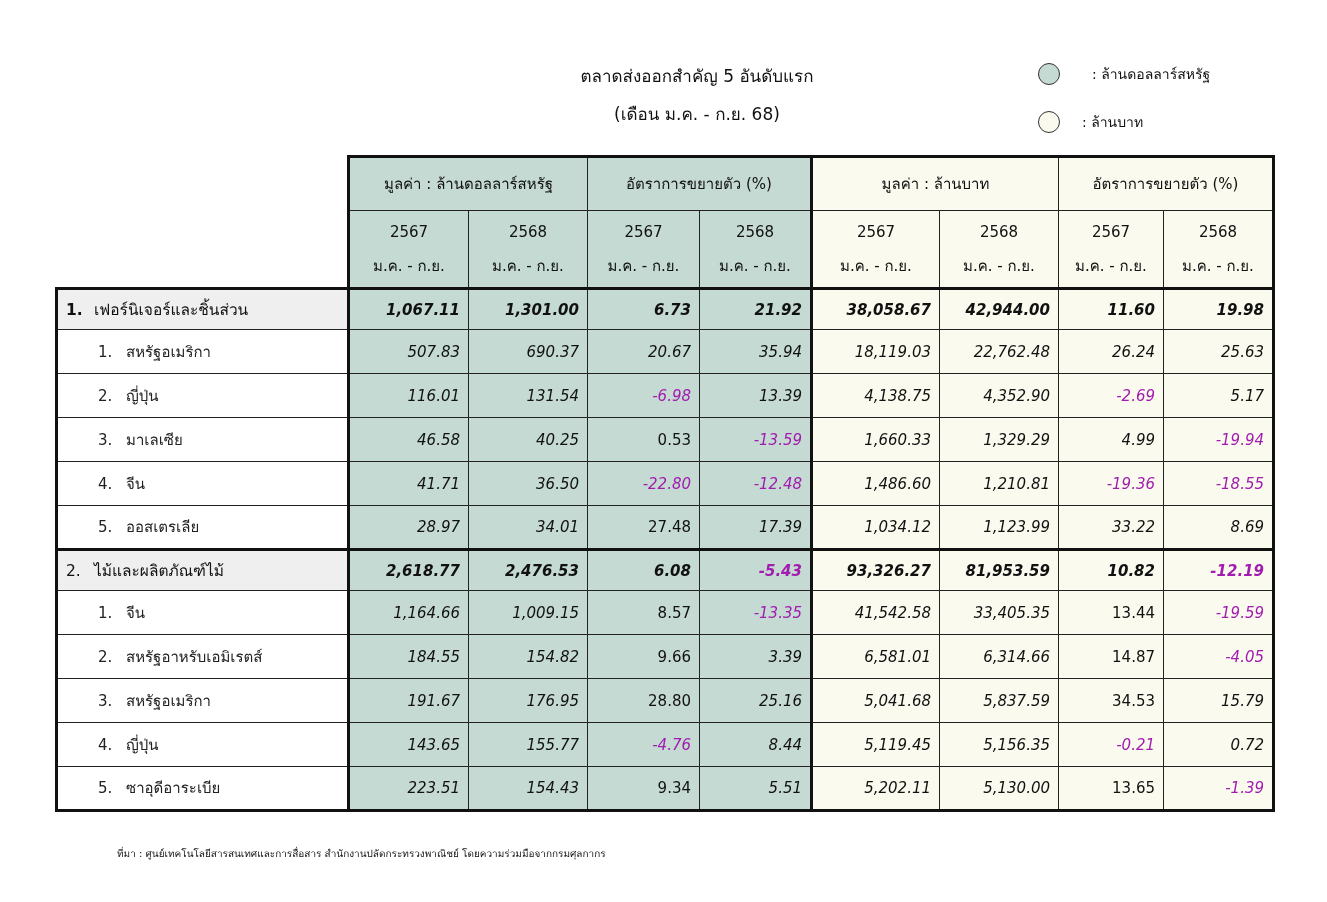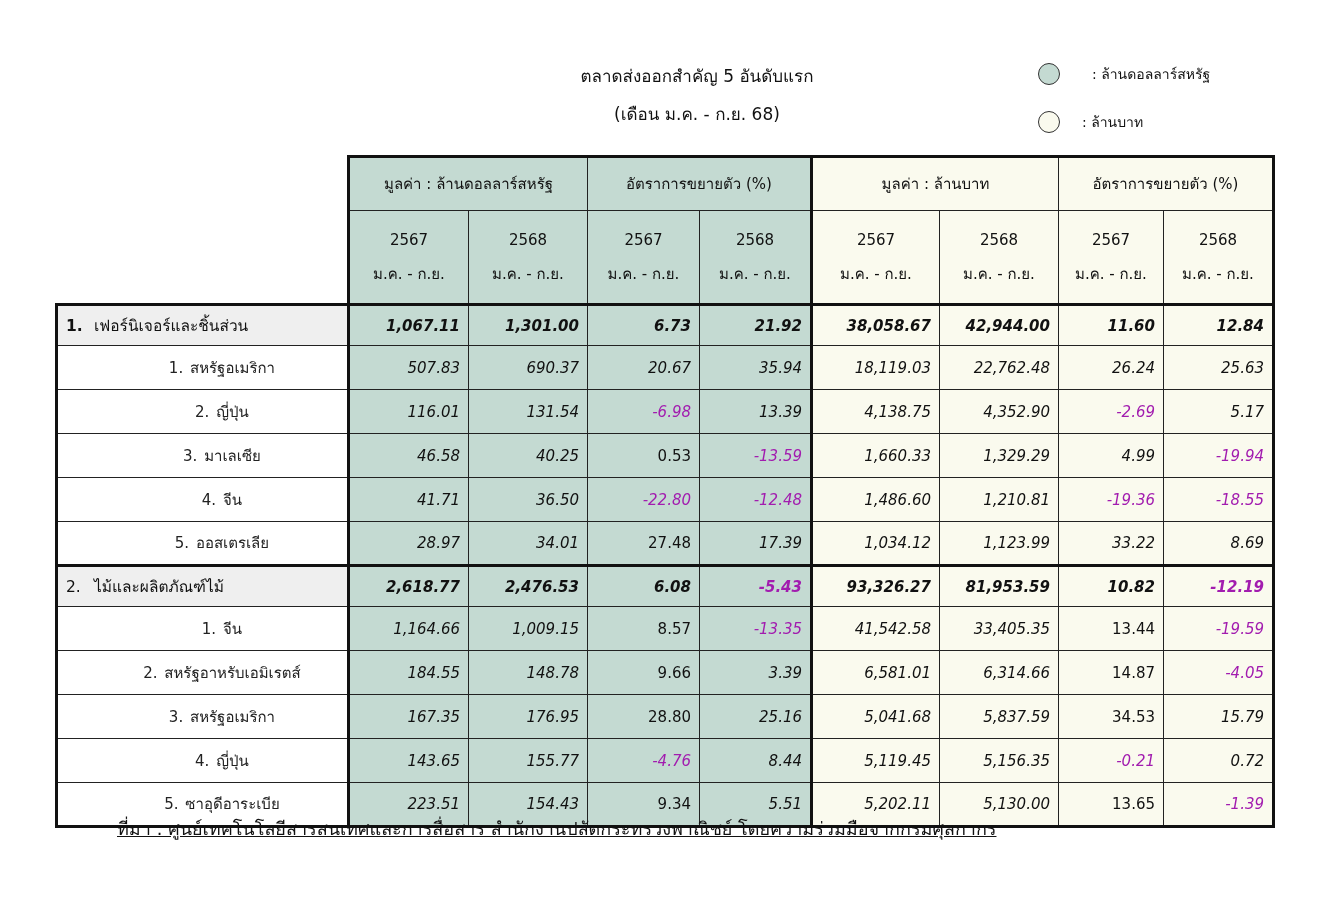--- a/index.html
+++ b/index.html
@@ -12,36 +12,36 @@
   .lg1 { top:63px;gap:10px; }
   .lg2 { top:111px; }
 
   table { position:absolute; left:55px; top:155px; border-collapse:collapse; table-layout:fixed; font-size:15px; }
   td, th { border:1px solid #222; padding:0 8px; height:44px; box-sizing:border-box; }
   th { font-weight:normal; text-align:center; }
   .blank { border:none !important; background:#fff; }
   .usd { background:#c4dad2; }
   .thb { background:#fafaee; }
   .hdr1 th { height:54px; }
-  .hdr2 th { height:70px; line-height:34px; padding:12px; }
+  .hdr2 th { height:70px; line-height:34px; padding:4px; }
   .num { text-align:right; font-style:italic; padding-right:8px; }
   .up { font-style:normal; }
   .neg { color:#a21caf; }
   .cat td { height:41px; }
   .cat .label { background:#efefef; font-size:15.5px; }
   .cat .num { font-weight:bold; }
   .sub td { height:44px; }
-  .sub .label { background:#ffffff; padding-left:40px; color:#222;text-align:center; }
+  .sub .label { background:#ffffff; padding-left:40px; color:#222; }
   .label { text-align:left; }
   .bL { border-left:3px solid #111 !important; }
   .bR { border-right:3px solid #111 !important; }
   .bT { border-top:3px solid #111 !important; }
   .bB { border-bottom:3px solid #111 !important; }
   .num-idx { display:inline-block; width:28px; }
-  .footer { position:absolute; left:117px; top:814px; font-size:18px;text-decoration:underline; }
+  .footer { position:absolute; left:117px; top:846px; font-size:10px; }
 </style>
 </head>
 <body>
 
 <div class="title t1">ตลาดส่งออกสำคัญ 5 อันดับแรก</div>
 <div class="title t2">(เดือน ม.ค. - ก.ย. 68)</div>
 
 <div class="legend lg1">
   <span class="dot" style="background:#c4dad2"></span>
   <span>: ล้านดอลลาร์สหรัฐ</span>
@@ -86,21 +86,21 @@
   <tbody id="tbody">
       <tr class="cat">
         <td class="label bL bT"><span class="num-idx" style="font-weight: bold;">1.</span><span>เฟอร์นิเจอร์และชิ้นส่วน</span></td>
         <td class="num usd bL bT">1,067.11</td>
         <td class="num usd bT">1,301.00</td>
         <td class="num usd bT">6.73</td>
         <td class="num usd bT">21.92</td>
         <td class="num thb bL bT">38,058.67</td>
         <td class="num thb bT">42,944.00</td>
         <td class="num thb bT">11.60</td>
-        <td class="num thb bR bT">12.84</td>
+        <td class="num thb bR bT">19.98</td>
       </tr>
       <tr class="sub">
         <td class="label bL"><span class="num-idx">1.</span><span>สหรัฐอเมริกา</span></td>
         <td class="num usd bL">507.83</td>
         <td class="num usd">690.37</td>
         <td class="num usd">20.67</td>
         <td class="num usd">35.94</td>
         <td class="num thb bL">18,119.03</td>
         <td class="num thb">22,762.48</td>
         <td class="num thb">26.24</td>
@@ -168,31 +168,31 @@
         <td class="num usd up">8.57</td>
         <td class="num usd neg">-13.35</td>
         <td class="num thb bL">41,542.58</td>
         <td class="num thb">33,405.35</td>
         <td class="num thb up">13.44</td>
         <td class="num thb bR neg">-19.59</td>
       </tr>
       <tr class="sub">
         <td class="label bL"><span class="num-idx">2.</span><span>สหรัฐอาหรับเอมิเรตส์</span></td>
         <td class="num usd bL">184.55</td>
-        <td class="num usd">148.78</td>
+        <td class="num usd">154.82</td>
         <td class="num usd up">9.66</td>
         <td class="num usd">3.39</td>
         <td class="num thb bL">6,581.01</td>
         <td class="num thb">6,314.66</td>
         <td class="num thb up">14.87</td>
         <td class="num thb bR neg">-4.05</td>
       </tr>
       <tr class="sub">
         <td class="label bL"><span class="num-idx">3.</span><span>สหรัฐอเมริกา</span></td>
-        <td class="num usd bL">167.35</td>
+        <td class="num usd bL">191.67</td>
         <td class="num usd">176.95</td>
         <td class="num usd up">28.80</td>
         <td class="num usd">25.16</td>
         <td class="num thb bL">5,041.68</td>
         <td class="num thb">5,837.59</td>
         <td class="num thb up">34.53</td>
         <td class="num thb bR">15.79</td>
       </tr>
       <tr class="sub">
         <td class="label bL"><span class="num-idx">4.</span><span>ญี่ปุ่น</span></td>

